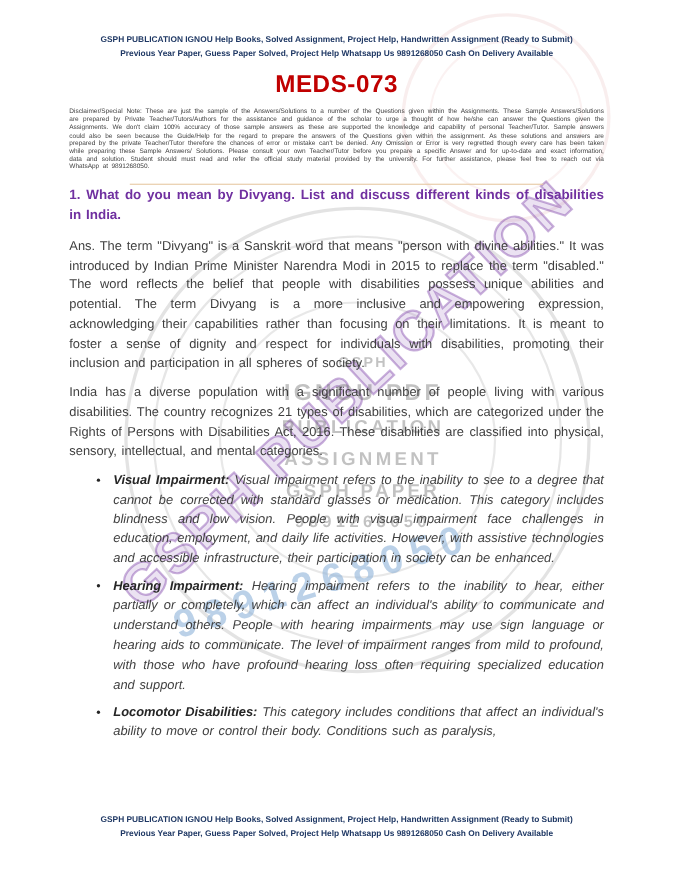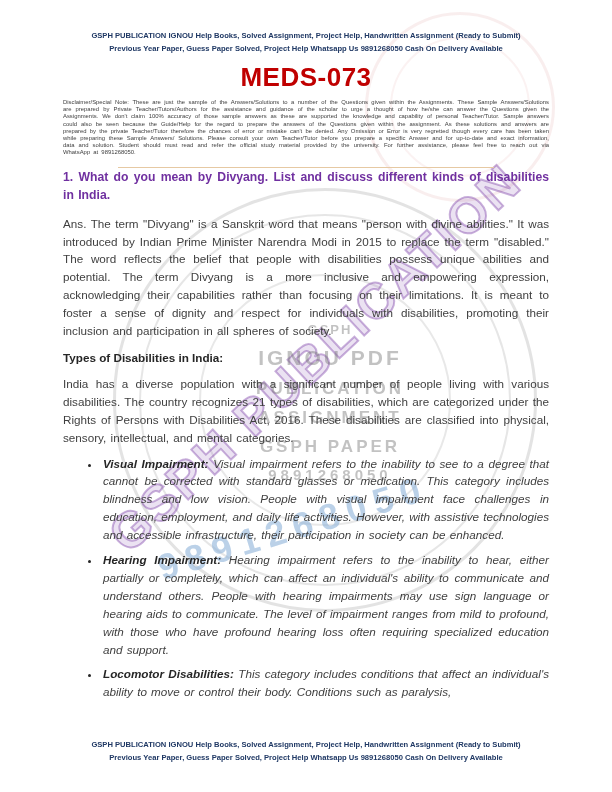--- a/index.html
+++ b/index.html
@@ -51,21 +51,21 @@
   }
 
   
   .content { position: relative; z-index: 2; }
   .hdr {
     text-align: center; font-weight: bold;
     font-size: 7.6px; line-height: 12.5px; color: #1F3864;
   }
   .title {
     text-align: center; color: #C00000; font-weight: bold;
-    font-size: 26px; line-height: 26px; margin-top: 9px;
+    font-size: 22px; line-height: 26px; margin-top: 9px;
     letter-spacing: 0.5px;
   }
   .disclaimer {
     margin-top: 9px;
     font-size: 5.9px; line-height: 7.2px; color: #404040;
     text-align: justify; text-align-last: left; word-spacing: 1.5px;
   }
   .divider {
     width: 376px; margin: 10px auto 0 auto;
     border-top: 1px solid #E6C9A3; height: 0;
@@ -133,21 +133,20 @@
     <div class="title">MEDS-073</div>
 
     <div class="disclaimer">Disclaimer/Special Note: These are just the sample of the Answers/Solutions to a number of the Questions given within the Assignments. These Sample Answers/Solutions are prepared by Private Teacher/Tutors/Authors for the assistance and guidance of the scholar to urge a thought of how he/she can answer the Questions given the Assignments. We don't claim 100% accuracy of those sample answers as these are supported the knowledge and capability of personal Teacher/Tutor. Sample answers could also be seen because the Guide/Help for the regard to prepare the answers of the Questions given within the assignment. As these solutions and answers are prepared by the private Teacher/Tutor therefore the chances of error or mistake can't be denied. Any Omission or Error is very regretted though every care has been taken while preparing these Sample Answers/ Solutions. Please consult your own Teacher/Tutor before you prepare a specific Answer and for up-to-date and exact information, data and solution. Student should must read and refer the official study material provided by the university. For further assistance, please feel free to reach out via WhatsApp at 9891268050.</div>
 
     <div class="divider"></div>
 
     <div class="question">1. What do you mean by Divyang. List and discuss different kinds of disabilities in India.</div>
 
     <p class="body-txt answer">Ans. The term "Divyang" is a Sanskrit word that means "person with divine abilities." It was introduced by Indian Prime Minister Narendra Modi in 2015 to replace the term "disabled." The word reflects the belief that people with disabilities possess unique abilities and potential. The term Divyang is a more inclusive and empowering expression, acknowledging their capabilities rather than focusing on their limitations. It is meant to foster a sense of dignity and respect for individuals with disabilities, promoting their inclusion and participation in all spheres of society.</p>
 
-    <div class="section-heading">Types of Disabilities in India:</div>
 
     <p class="body-txt section-intro">India has a diverse population with a significant number of people living with various disabilities. The country recognizes 21 types of disabilities, which are categorized under the Rights of Persons with Disabilities Act, 2016. These disabilities are classified into physical, sensory, intellectual, and mental categories.</p>
 
     <ul class="disability-list">
       <li class="body-txt"><span class="bullet-term">Visual Impairment:</span> <span>Visual impairment refers to the inability to see to a degree that cannot be corrected with standard glasses or medication. This category includes blindness and low vision. People with visual impairment face challenges in education, employment, and daily life activities. However, with assistive technologies and accessible infrastructure, their participation in society can be enhanced.</span></li>
       <li class="body-txt"><span class="bullet-term">Hearing Impairment:</span> <span>Hearing impairment refers to the inability to hear, either partially or completely, which can affect an individual's ability to communicate and understand others. People with hearing impairments may use sign language or hearing aids to communicate. The level of impairment ranges from mild to profound, with those who have profound hearing loss often requiring specialized education and support.</span></li>
       <li class="body-txt"><span class="bullet-term">Locomotor Disabilities:</span> <span>This category includes conditions that affect an individual's ability to move or control their body. Conditions such as paralysis,</span></li>
     </ul>
   </div>
 

